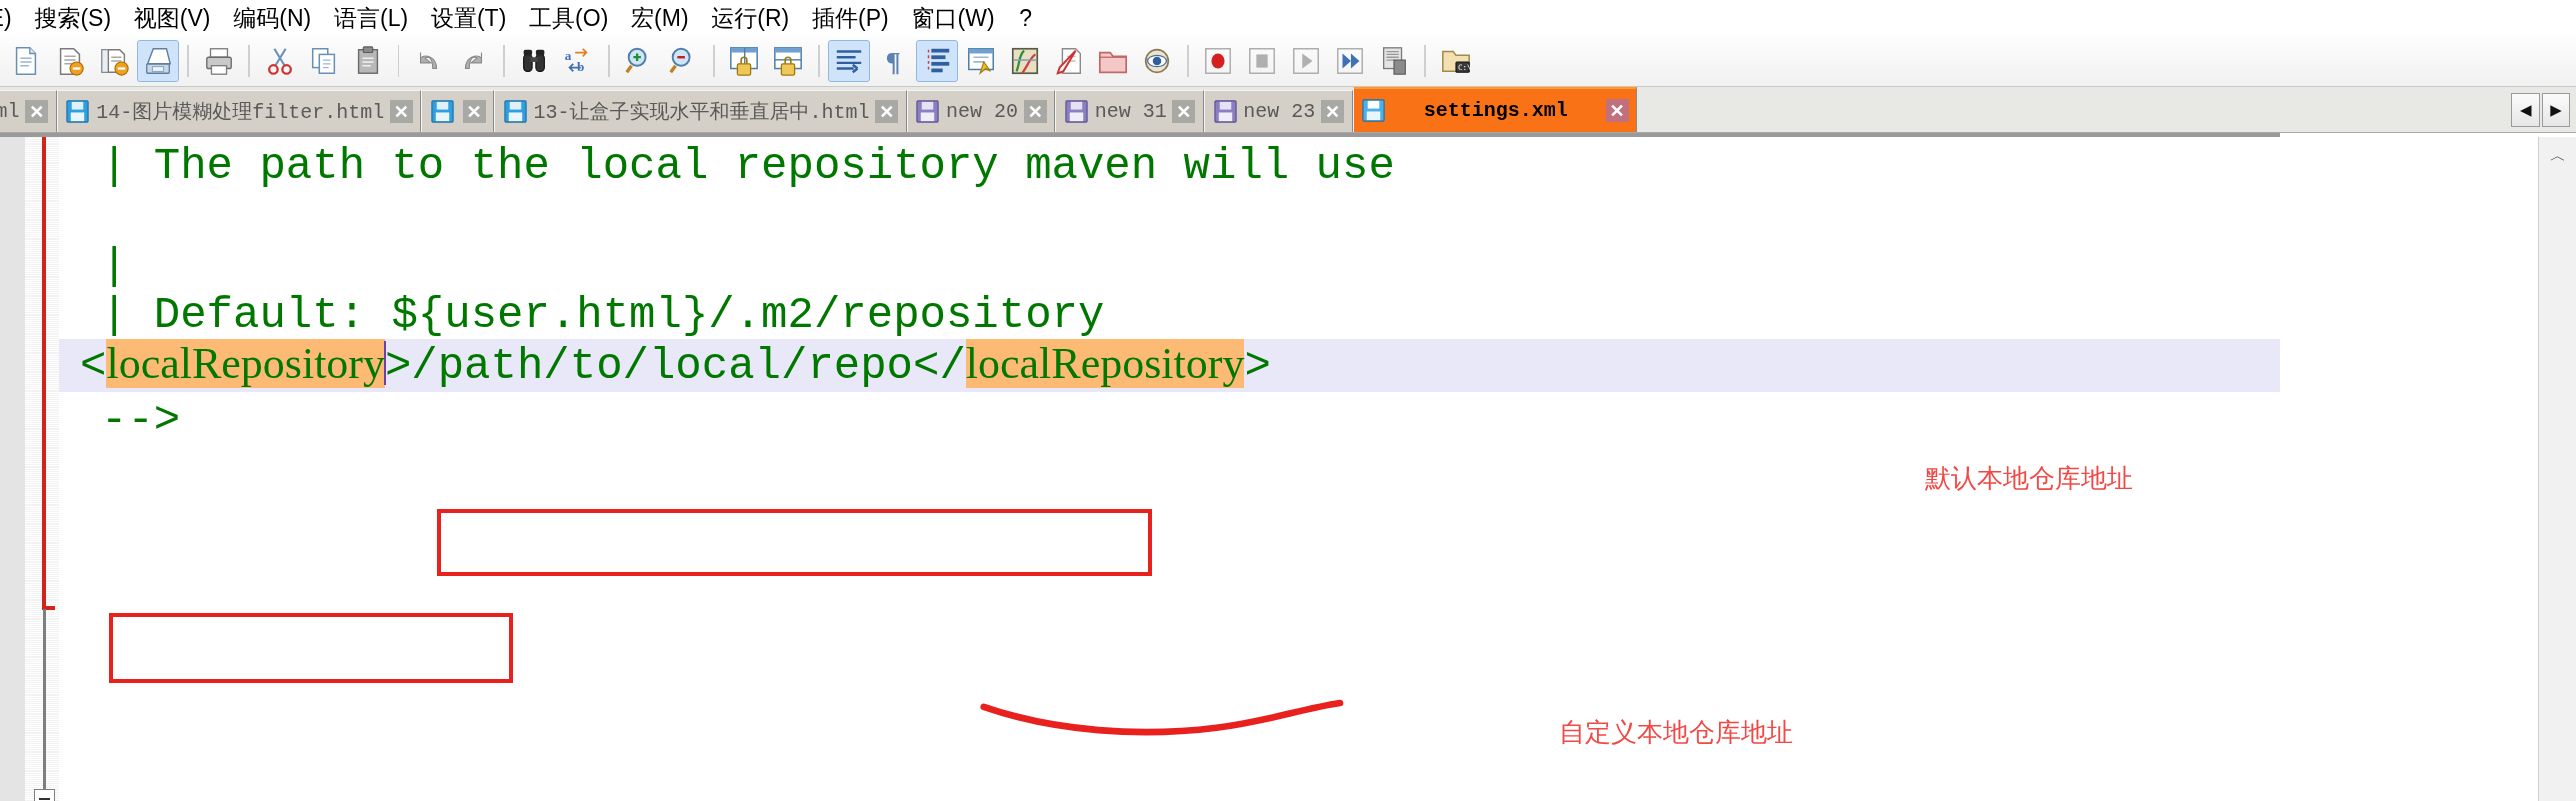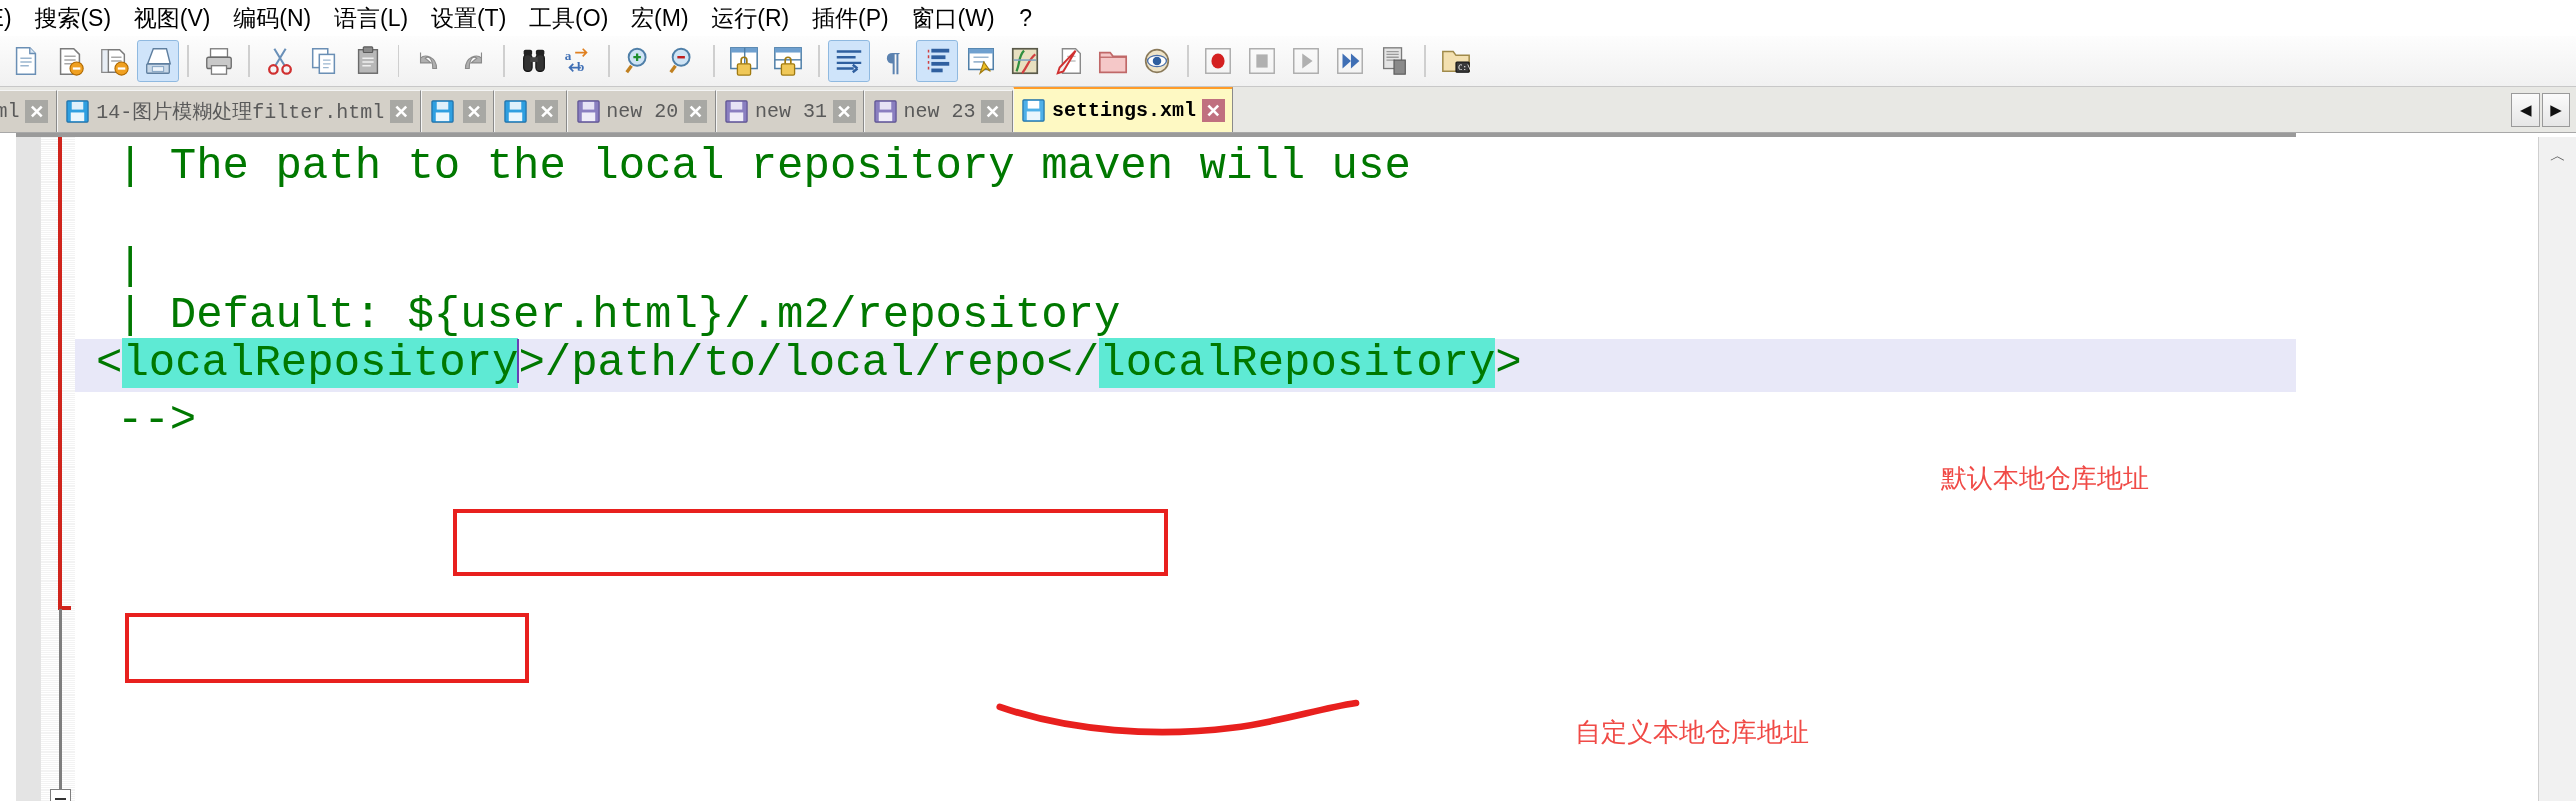--- a/index.html
+++ b/index.html
@@ -80,26 +80,27 @@
     border-right: 1px solid #8a8a8a;
     border-top: 1px solid #f5f5f5;
     font-family: "Liberation Mono", monospace;
     font-size: 20px;
     color: #5a5a5a;
     white-space: nowrap;
     flex: 0 0 auto;
     position: relative;
   }
   .tab.active {
-    background: #fef9c3;
+    background: #f97316;
     color: #000000;
     height: 46px;
     border-top: 3.8px solid #ff9c28;
     font-weight: bold;
     border-right: 1px solid #8a8a8a;
+    gap: 32px;
   }
   .tab .tab-icon {
     width: 25px; height: 25px;
     margin-right: 5.7px;
     flex: 0 0 auto;
   }
   .tab .tab-label { padding-right: 3.8px; }
   .tab .tab-close {
     width: 23px; height: 23px;
     display: inline-flex; align-items: center; justify-content: center;
@@ -123,21 +124,21 @@
     width: 28.5px; height: 34px;
     background: linear-gradient(#fbfbfb, #e6e6e6);
     border: 1px solid #9a9a9a;
     display: flex; align-items: center; justify-content: center;
     font-size: 15px; color: #111;
     margin-left: 1.9px;
   }
 
   
   .editor {
-    position: absolute; left: 16px; top: 133px;
+    position: absolute; left: 0; top: 133px;
     width: 2280px; height: 668px;
     background: #ffffff;
     overflow: hidden;
     padding-left: 16px;
   }
   .editor-topline {
     position: absolute; left: 0; top: 0;
     width: 2576px; height: 3.8px;
     background: #9a9a9a;
   }
@@ -200,22 +201,23 @@
     padding-left: 42px;
     display: block;
   }
   .ln-hl {
     background: #e8e8f8;
     height: 53px;
     width: 2479px;
     padding-left: 21px;
   }
   .tagmatch {
-    background: #5eead4;
+    background: #fdba74;
     color: #007800;
+    font-family: Liberation Serif, serif;
   }
   .caret {
     display: inline-block;
     width: 1.9px; height: 44px;
     background: #6a3fb5;
     vertical-align: -7.6px;
     margin: 0 -1px;
   }
 
   
@@ -580,20 +582,21 @@
   </div>
 
   <div class="tab">
     <span class="tab-icon">
       <svg width="25" height="25" viewBox="0 0 26 26">
         <rect x="2" y="2" width="22" height="22" rx="1" fill="#2f9fe0" stroke="#1c6fa8" stroke-width="1.2"></rect>
         <rect x="7" y="3" width="12" height="8" fill="#dff0fb"></rect>
         <rect x="6" y="14" width="14" height="9" fill="#eaf6fd"></rect>
       </svg>
     </span>
+    <span class="tab-label">13-让盒子实现水平和垂直居中.html</span>
     <span class="tab-close">✕</span>
   </div>
 
   <div class="tab">
     <span class="tab-icon">
       <svg width="25" height="25" viewBox="0 0 26 26">
         <rect x="2" y="2" width="22" height="22" rx="1" fill="#8a7fc0" stroke="#5a4f90" stroke-width="1.2"></rect>
         <rect x="7" y="3" width="12" height="8" fill="#e6e2f5"></rect>
         <rect x="6" y="14" width="14" height="9" fill="#efedf8"></rect>
       </svg>

